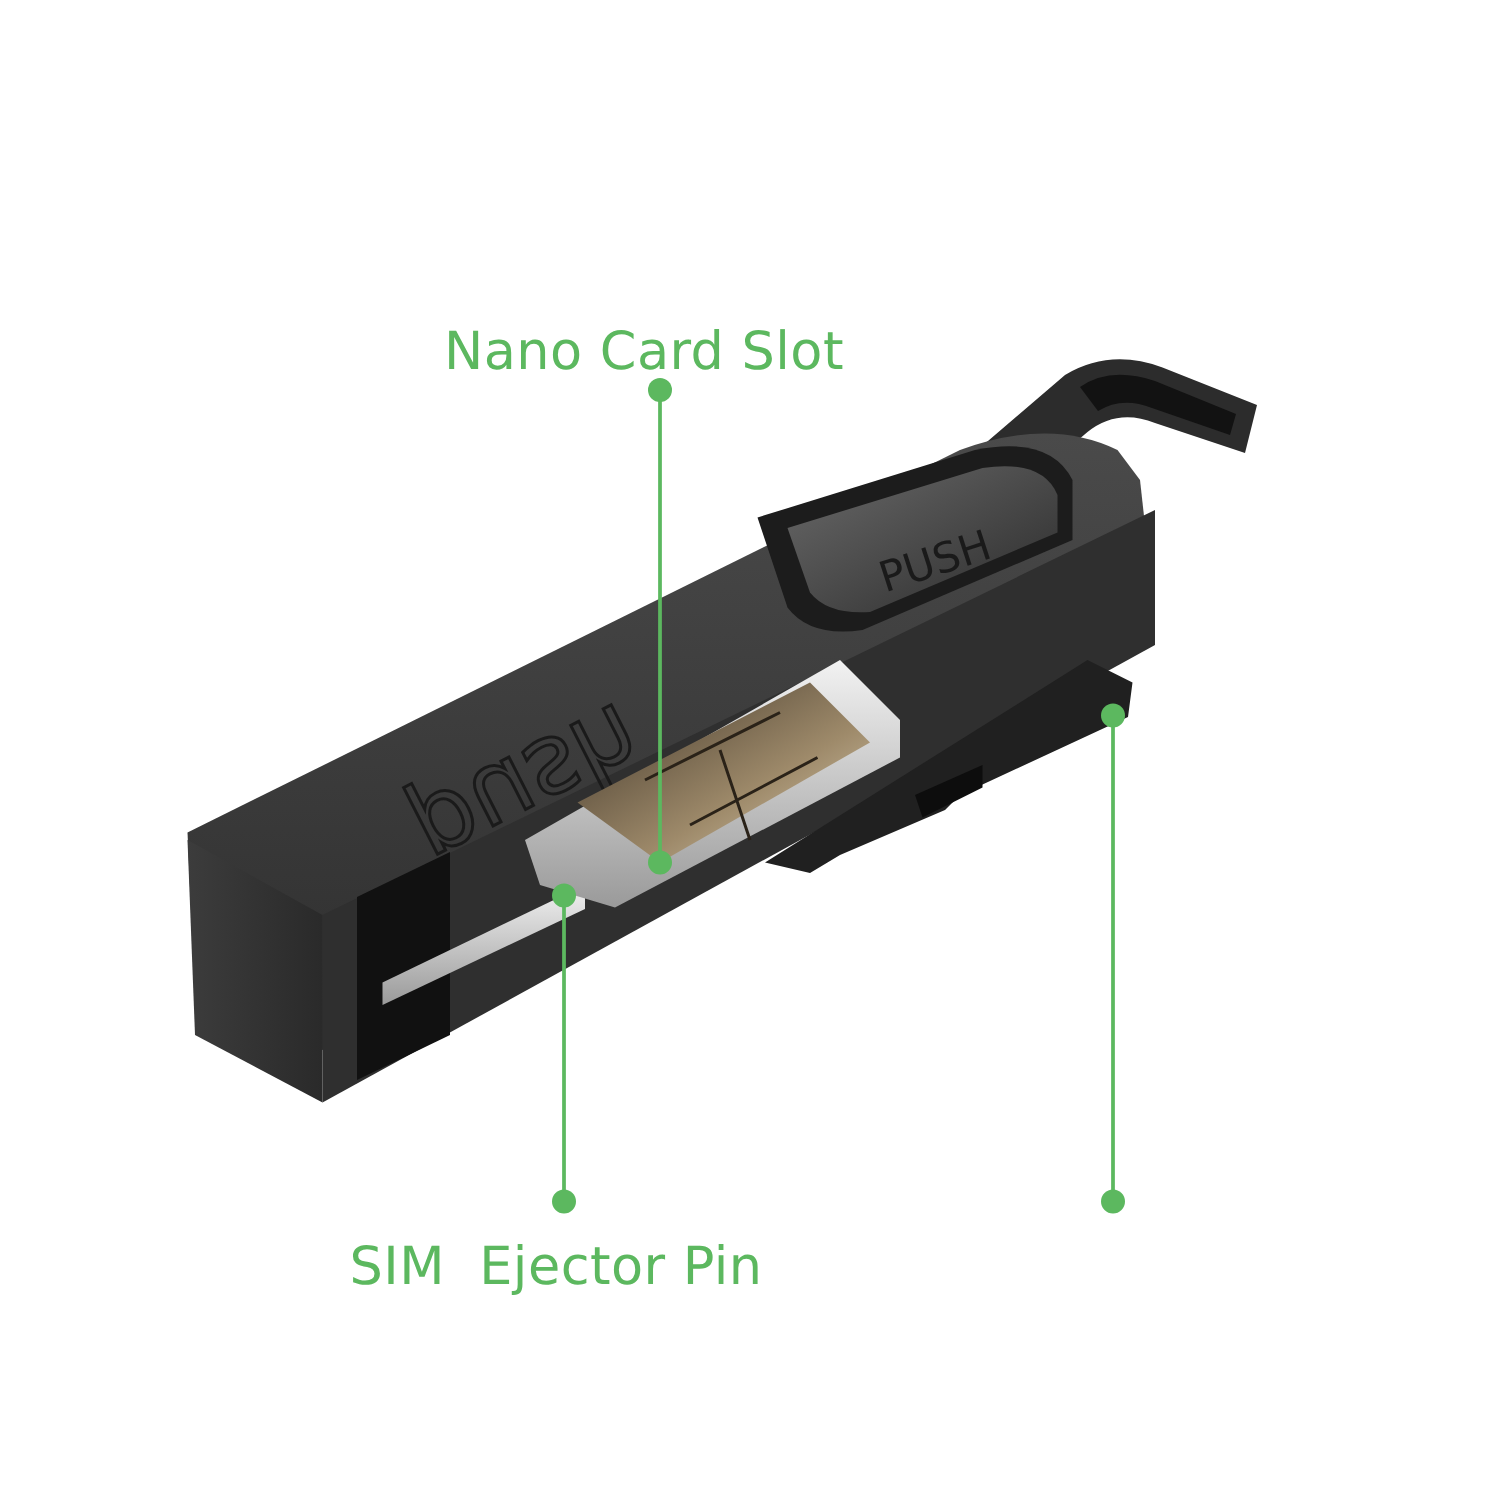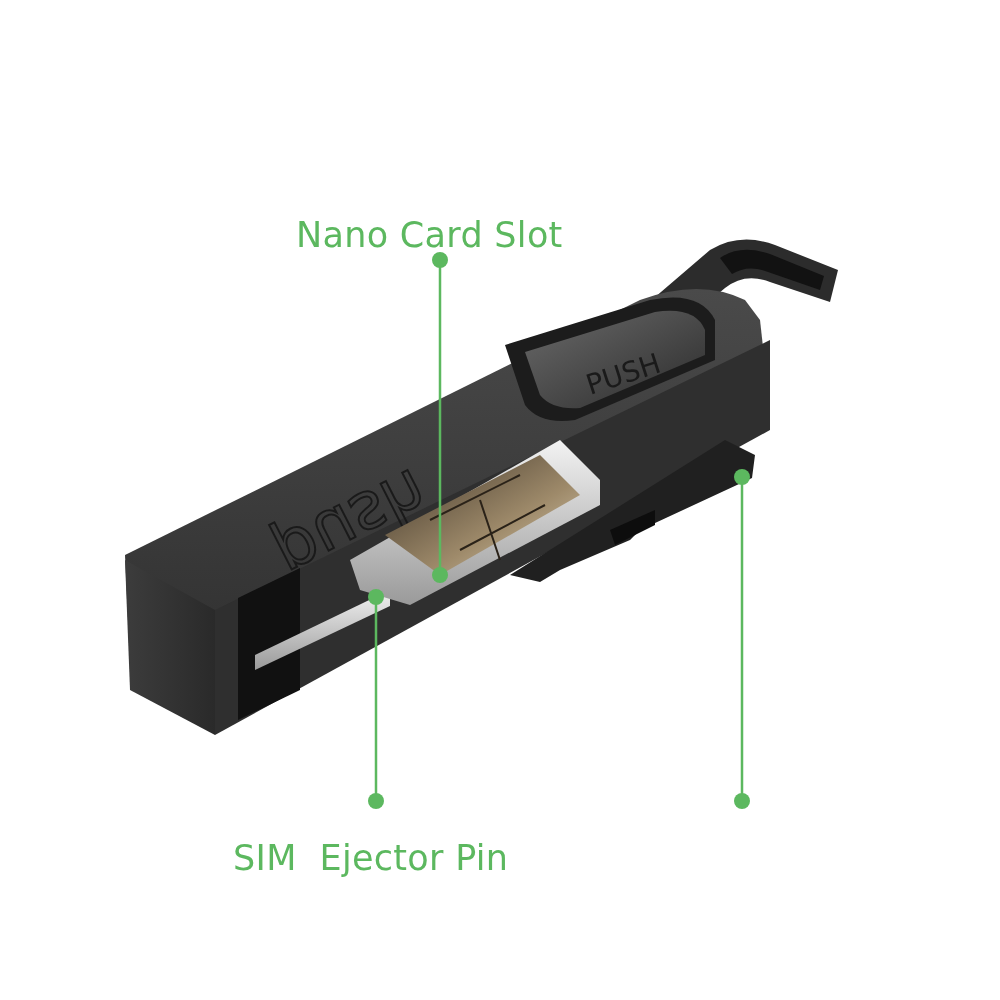--- a/index.html
+++ b/index.html
@@ -2,21 +2,21 @@
 <html><head>
 <meta charset="utf-8">
 <style>
   html, body { margin:0; padding:0; background:#ffffff; }
   body { width:1000px; height:1000px; position:relative; overflow:hidden;
          font-family:"DejaVu Sans","Liberation Sans",sans-serif; }
   #stage { position:absolute; left:0; top:0; width:1000px; height:1000px; }
   .label { position:absolute; color:#5cb85f; font-size:35px; font-weight:normal;
            letter-spacing:0.3px; white-space:nowrap; line-height:1; }
   #lbl-nano { left:296px; top:190px;margin-top:28px; }
-  #lbl-sim  { left:233px; top:828px;margin-top:13px; }
+  #lbl-sim  { left:233px; top:828px; }
   #lbl-tf   { left:634px; top:828px; }
 </style>
 </head>
 <body>
 
 <div id="stage">
   <svg width="1000" height="1000" viewBox="0 0 1000 1000">
     <defs>
       <linearGradient id="bodyTop" x1="0" y1="0" x2="0" y2="1">
         <stop offset="0" stop-color="#4a4a4a"></stop>

